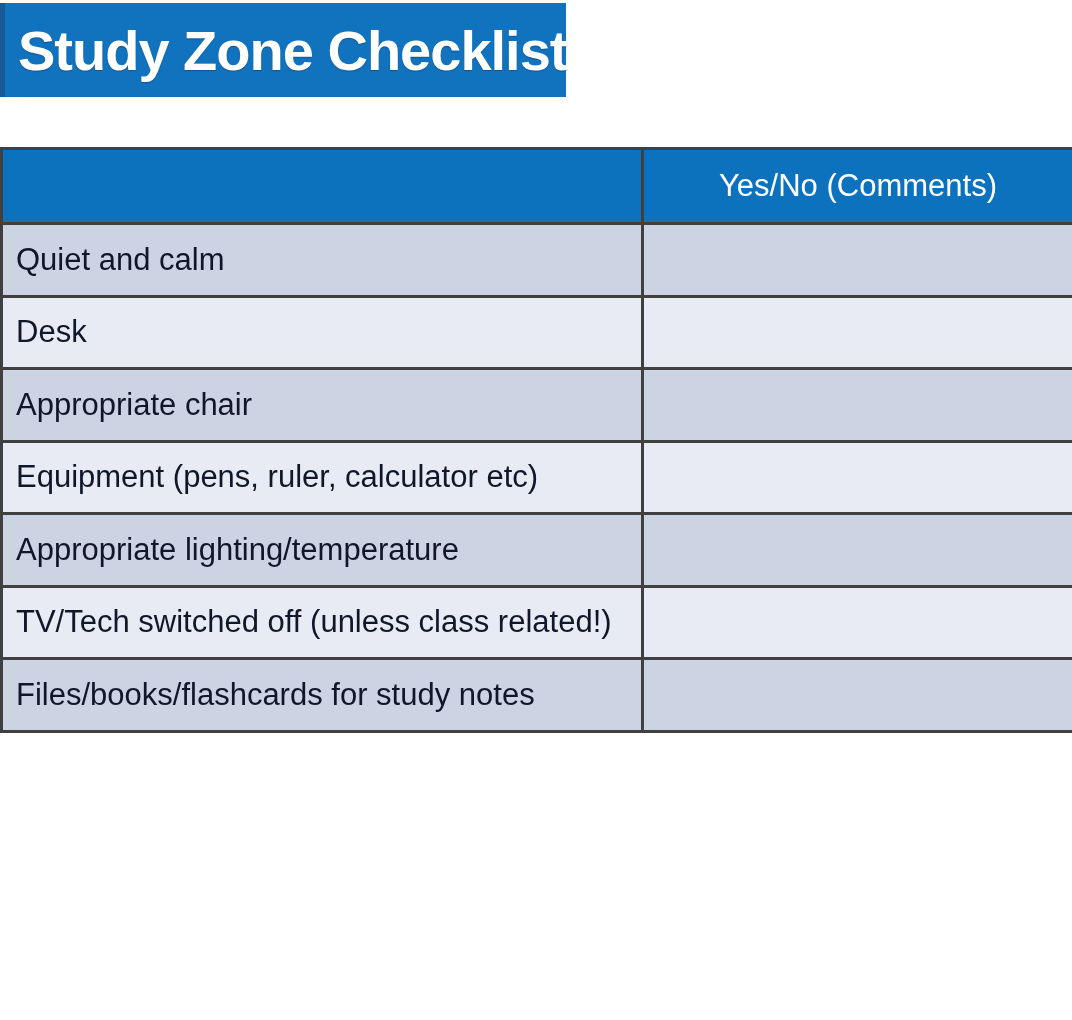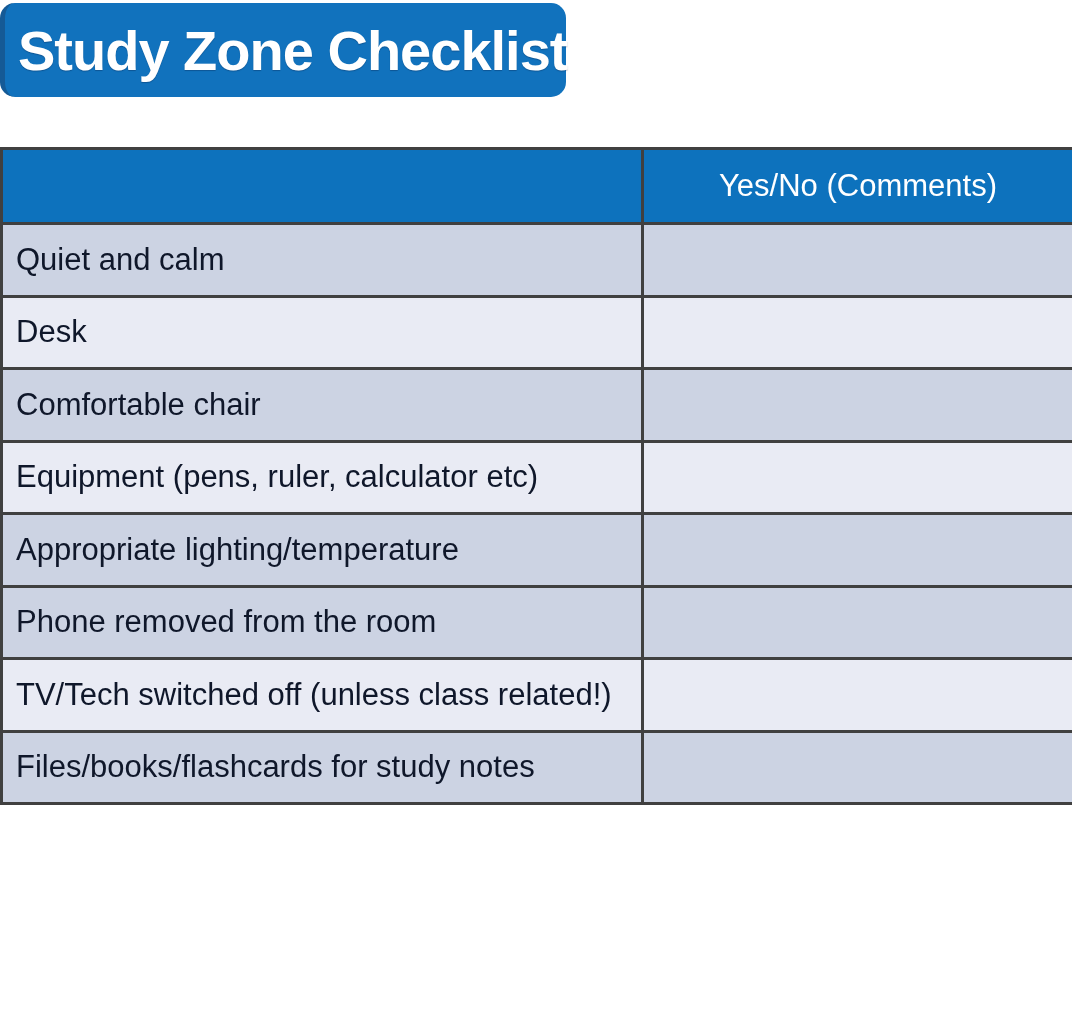--- a/index.html
+++ b/index.html
@@ -20,21 +20,20 @@
     position: absolute;
     top: 3px;
     left: 0;
     width: 566px;
     height: 94px;
     background: #1172bd;
     border-left: 5px solid #155a96;
     box-sizing: border-box;
     display: flex;
     align-items: center;
-    border-radius: 15px;
   }
   .banner .title {
     color: #ffffff;
     font-size: 56px;
     font-weight: bold;
     letter-spacing: -1px;
     padding-left: 13px;
     text-shadow: 0 1px 1px rgba(0,0,30,0.25);
     white-space: nowrap;
   }
@@ -109,39 +108,35 @@
     <td class="item-cell">Quiet and calm</td>
     <td class="comment-cell"></td>
   </tr>
 
   <tr class="row-even">
     <td class="item-cell">Desk</td>
     <td class="comment-cell"></td>
   </tr>
 
   <tr class="row-odd">
-    <td class="item-cell">Comfortable chair</td>
+    <td class="item-cell">Appropriate chair</td>
     <td class="comment-cell"></td>
   </tr>
 
   <tr class="row-even">
     <td class="item-cell">Equipment (pens, ruler, calculator etc)</td>
     <td class="comment-cell"></td>
   </tr>
 
   <tr class="row-odd">
     <td class="item-cell">Appropriate lighting/temperature</td>
     <td class="comment-cell"></td>
   </tr>
 
 
-  <tr class="row-odd">
-    <td class="item-cell">Phone removed from the room</td>
-    <td class="comment-cell"></td>
-  </tr>
 
   <tr class="row-even">
     <td class="item-cell">TV/Tech switched off (unless class related!)</td>
     <td class="comment-cell"></td>
   </tr>
 
   <tr class="row-odd">
     <td class="item-cell">Files/books/flashcards for study notes</td>
     <td class="comment-cell"></td>
   </tr>

